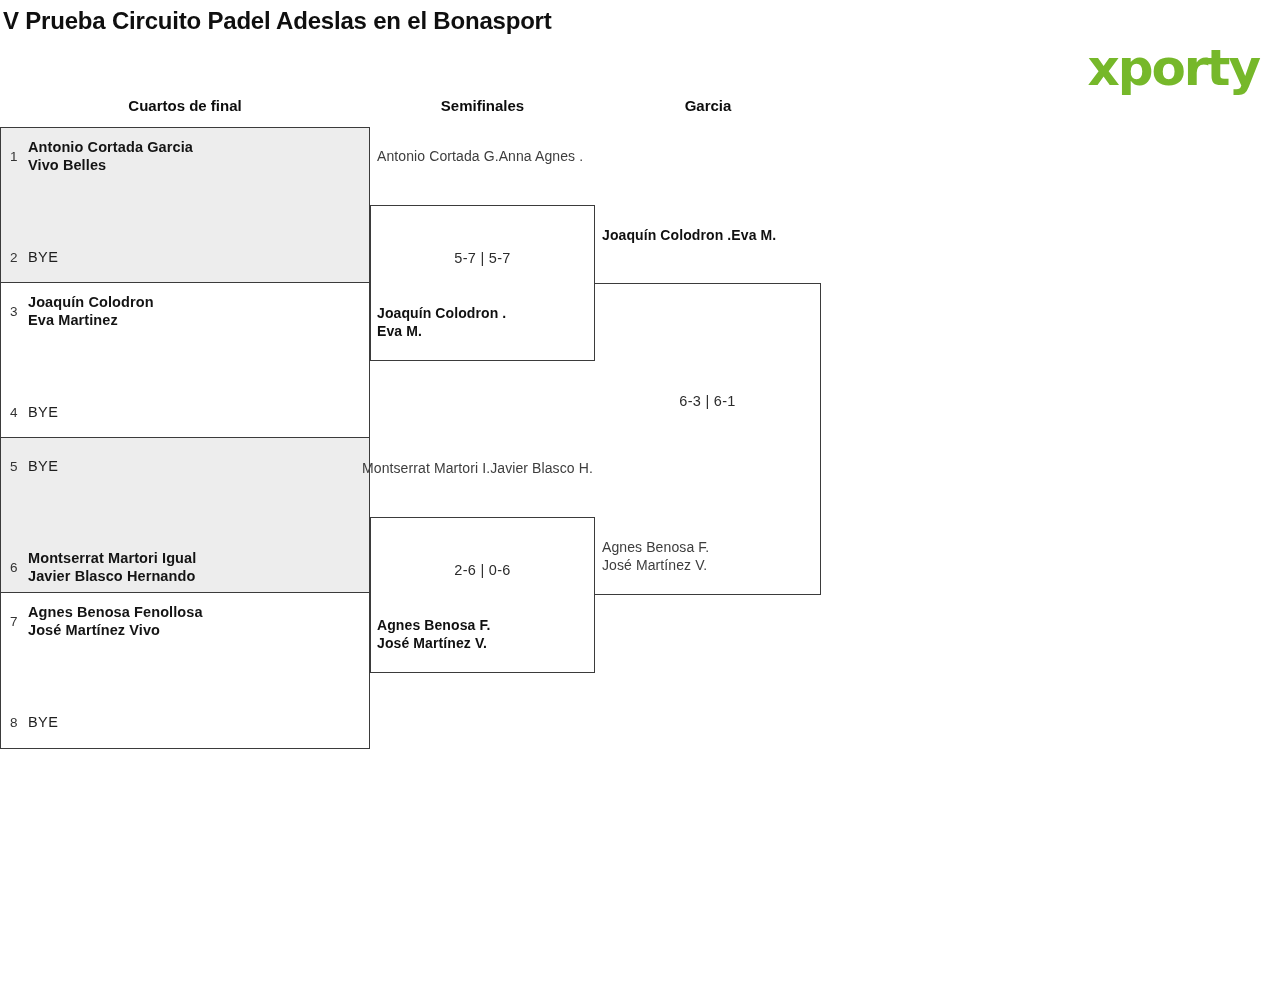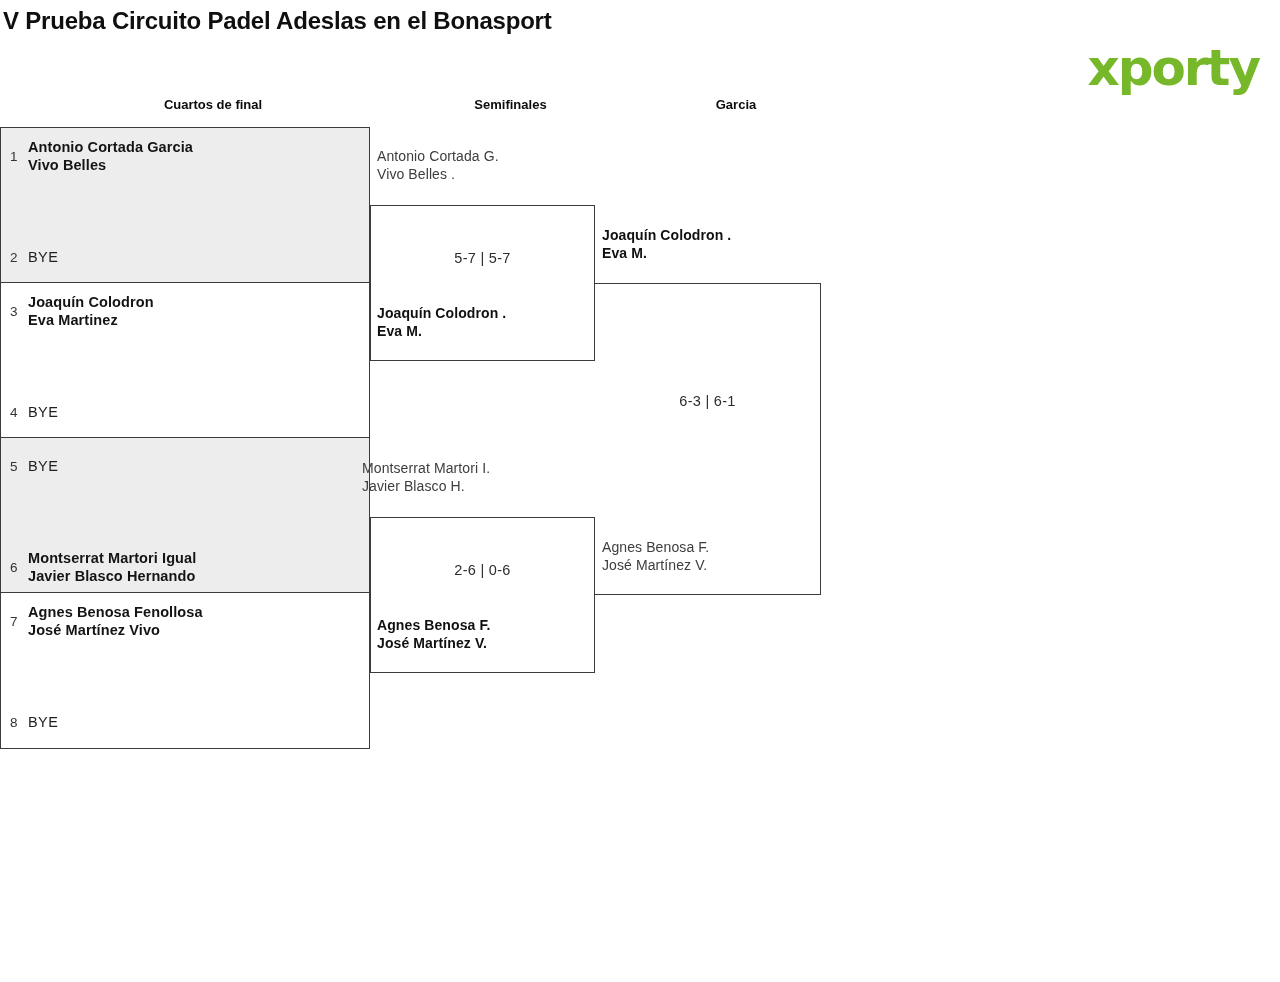--- a/index.html
+++ b/index.html
@@ -18,21 +18,21 @@
 
   
   .title{position:absolute;left:3px;top:4px;color:#0f0f0f;}
   .title .t1,.title .t2{font-size:24px;line-height:33px;font-weight:700;letter-spacing:-0.2px;}
 
   .logo{position:absolute;left:1048px;top:2px;width:230px;height:78px;}
   .wordmark{position:absolute;right:19px;top:2px;font-family:"DejaVu Sans",sans-serif;
     font-weight:800;font-size:50px;line-height:64px;letter-spacing:-2px;color:var(--logo_green);margin-top:32px;}
 
   
-  .col-header{position:absolute;top:97px;text-align:center;font-size:13px;font-weight:700;color:#0d0d0d;margin-left:28px;}
+  .col-header{position:absolute;top:97px;text-align:center;font-size:15px;font-weight:700;color:#0d0d0d;}
   .ch-qf{left:0;width:370px;}
   .ch-sf{left:370px;width:225px;}
   .ch-f{left:595px;width:226px;}
 
   
   .qf-col{position:absolute;left:0;top:127px;width:370px;border:1px solid var(--border);}
   .qf-box{position:relative;height:155px;border-bottom:1px solid var(--border);background:#fff;}
   .qf-box:last-child{border-bottom:none;}
   .qf-box.grey{background:var(--grey_box);}
   .slot{position:absolute;left:9px;display:flex;align-items:center;gap:8px;transform:translateY(-50%);}
@@ -49,21 +49,21 @@
   .sf2{left:370px;top:517px;}
   .final-box{left:595px;top:283px;width:226px;height:312px;border-left:none;}
   .score{position:absolute;left:0;width:100%;text-align:center;font-size:14.5px;line-height:18px;color:#2c2c2c;letter-spacing:0.3px;}
   .sf-score{top:31px;margin-top:12px;}
   .final-score{top:108px;}
   .adv{position:absolute;display:flex;flex-direction:column;}
   .adv span{font-size:14px;line-height:18px;font-weight:700;color:#101010;white-space:nowrap;letter-spacing:0.1px;}
   .adv-in-sf{left:6px;top:98px;}
   .adv-in-final{left:7px;top:254px;}
   .adv-in-final span{font-weight:400;color:var(--text_muted);}
-  .feed{position:absolute;display:flex;flex-direction:column;}
+  .feed{position:absolute;display:flex;flex-direction:row;}
   .feed span{font-size:14px;line-height:18px;font-weight:400;color:var(--text_muted);white-space:nowrap;letter-spacing:0.1px;}
   .feed-sf1{left:377px;top:147px;}
   .feed-sf2{left:362px;top:459px;}
   .feed-final{left:602px;top:226px;}
   .feed-final span{font-weight:700;color:#101010;}
 </style>
 </head>
 <body>
 
 <div class="page">
@@ -144,21 +144,21 @@
         <div class="lines">
           <span class="bye">BYE</span>
         </div>
       </div>
     </div>
 
   </div>
 
   <div class="feed feed-sf1">
     <span>Antonio Cortada G.</span>
-    <span>Vivo Belles .</span>
+    <span>Anna Agnes .</span>
   </div>
   <div class="match-box sf1">
     <div class="score sf-score">5-7 | 5-7</div>
     <div class="adv adv-in-sf">
       <span>Joaquín Colodron .</span>
       <span>Eva M.</span>
     </div>
   </div>
 
   <div class="feed feed-sf2">

